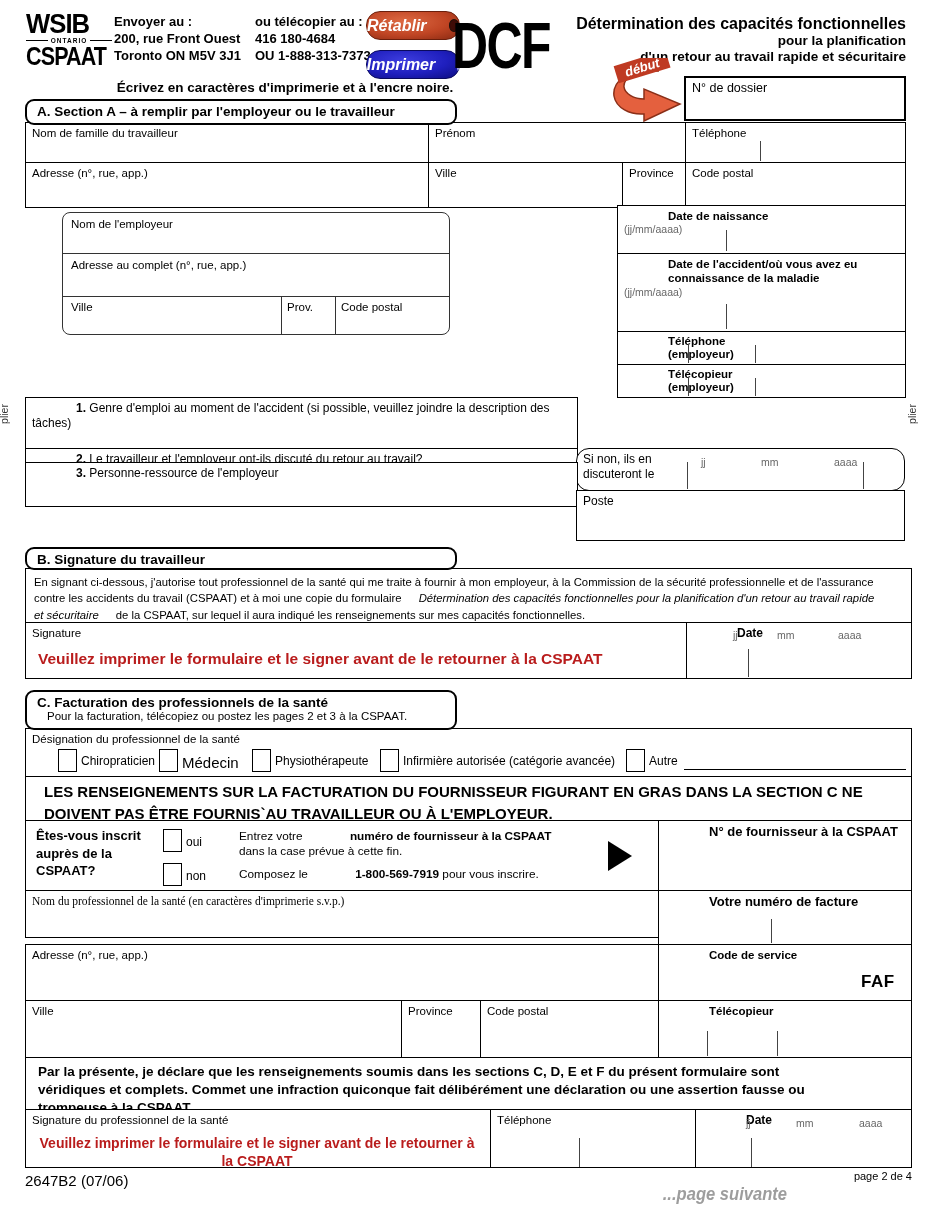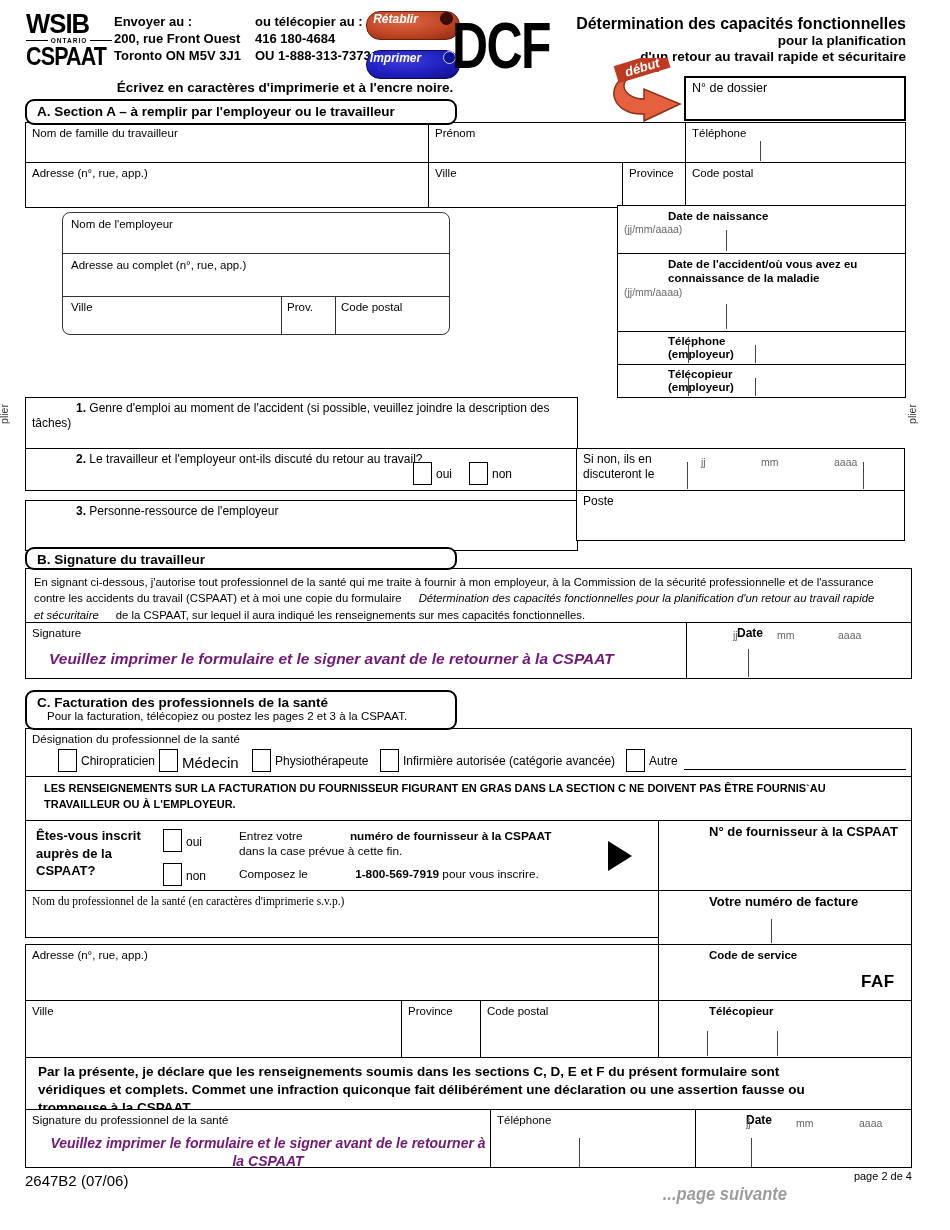--- a/index.html
+++ b/index.html
@@ -7,25 +7,25 @@
         font-family:"Liberation Sans","DejaVu Sans",sans-serif;color:#000;}
   .abs{position:absolute;box-sizing:border-box;}
   .cell{position:absolute;box-sizing:border-box;border:1.7px solid #000;background:#fff;
         padding:3px 6px;font-size:11.5px;line-height:1.25;}
   .tab{position:absolute;box-sizing:border-box;border:2px solid #000;border-radius:9px;
        background:#fff;z-index:3;padding:3px 10px;font-weight:bold;}
   .bold{font-weight:bold;padding-left:44px;}
   .ital{font-style:italic;}
   .gray{color:#666;}
   .sm{font-size:10.5px;}
-  .red{color:#701a75;font-weight:bold;font-style:italic;margin-left:11px;}
+  .red{color:#b91c1c;font-weight:bold;}
   .tick{position:absolute;width:0;border-left:1.5px solid #444;}
   .cb{position:absolute;width:17px;height:21px;border:1.7px solid #000;background:#fff;}
   .pill{position:absolute;width:92px;height:27px;border-radius:14px;color:#fff;
-        font-style:italic;font-weight:bold;font-size:12px;display:flex;align-items:flex-start;
+        font-style:italic;font-weight:bold;font-size:16px;display:flex;align-items:center;
         justify-content:center;gap:22px;cursor:pointer;}
   .pill .dot{width:11px;height:11px;border-radius:50%;}
   .pill-reset{background:radial-gradient(ellipse at 40% 35%,#dd6a43 0%,#c04524 55%,#8a2a12 100%);border:1px solid #6b1f0c;}
   .pill-reset .dot{background:#3f0b06;border:1.5px solid #20100a;}
   .pill-print{background:radial-gradient(ellipse at 40% 35%,#3d3dde 0%,#1f1fbe 55%,#0d0d80 100%);border:1px solid #0a0a5e;}
   .pill-print .dot{background:#101095;border:1.5px solid #c8d4f2;}
   .logo{position:absolute;left:26px;top:12px;width:86px;}
   .logo-top{font-size:27px;font-weight:900;letter-spacing:-1px;transform:scaleX(.95);transform-origin:left;line-height:.9;}
   .logo-mid{display:flex;align-items:center;gap:3px;font-size:6.5px;font-weight:bold;letter-spacing:1px;margin:1px 0;}
   .logo-mid .line{flex:1;border-top:1.5px solid #000;}
@@ -174,31 +174,31 @@
   </div>
 
   <div class="cell" style="left:25px;top:448px;width:553px;height:43px;font-size:12px;">
     <span class="bold">2.</span>
     <span>Le travailleur et l'employeur ont-ils discuté du retour au travail?</span>
     <span class="cb" style="left:387px;top:13px;"></span>
     <span class="abs" style="left:410px;top:18px;font-size:12px;">oui</span>
     <span class="cb" style="left:443px;top:13px;"></span>
     <span class="abs" style="left:466px;top:18px;font-size:12px;">non</span>
   </div>
-  <div class="cell" style="left:576px;top:448px;width:329px;height:43px;font-size:12px;">
+  <div class="cell" style="left:576px;top:448px;width:329px;height:43px;font-size:12px;border-radius:13px;">
     <div>Si non, ils en</div>
     <div>discuteront le</div>
     <span class="abs gray sm" style="left:124px;top:7px;">jj</span>
     <span class="abs gray sm" style="left:184px;top:7px;">mm</span>
     <span class="abs gray sm" style="left:257px;top:7px;">aaaa</span>
     <span class="tick" style="left:110px;top:13px;height:27px;"></span>
     <span class="tick" style="left:286px;top:13px;height:27px;"></span>
   </div>
 
-  <div class="cell" style="left:25px;top:500px;width:553px;height:51px;font-size:12px;">
+  <div class="cell" style="left:25px;top:462px;width:553px;height:45px;font-size:12px;">
     <span class="bold">3.</span>
     <span>Personne-ressource de l'employeur</span>
   </div>
   <div class="cell" style="left:576px;top:490px;width:329px;height:51px;font-size:12px;">
     <span>Poste</span>
   </div>
 
   <div class="tab" style="left:25px;top:547px;width:432px;height:23px;font-size:13.5px;">B. Signature du travailleur</div>
 
   <div class="cell" style="left:25px;top:568px;width:887px;height:55px;font-size:11.3px;line-height:1.45;padding:5px 36px 3px 8px;">
@@ -232,21 +232,21 @@
     <span class="abs" style="left:156px;top:25px;font-size:15px;">Médecin</span>
     <span class="cb" style="left:226px;top:20px;"></span>
     <span class="abs" style="left:249px;top:25px;font-size:12px;">Physiothérapeute</span>
     <span class="cb" style="left:354px;top:20px;"></span>
     <span class="abs" style="left:377px;top:25px;font-size:12px;">Infirmière autorisée (catégorie avancée)</span>
     <span class="cb" style="left:600px;top:20px;"></span>
     <span class="abs" style="left:623px;top:25px;font-size:12px;">Autre</span>
     <span class="autre-line" style="left:658px;top:40px;width:222px;"></span>
   </div>
 
-  <div class="cell" style="left:25px;top:776px;width:887px;height:45px;font-size:11px;font-weight:bold;line-height:1.45;padding:4px 30px 3px 18px;">LES RENSEIGNEMENTS SUR LA FACTURATION DU FOURNISSEUR FIGURANT EN GRAS DANS LA SECTION C NE DOIVENT PAS ÊTRE FOURNIS`AU TRAVAILLEUR OU À L'EMPLOYEUR.</div>
+  <div class="cell" style="left:25px;top:776px;width:887px;height:45px;font-size:15px;font-weight:bold;line-height:1.45;padding:4px 30px 3px 18px;">LES RENSEIGNEMENTS SUR LA FACTURATION DU FOURNISSEUR FIGURANT EN GRAS DANS LA SECTION C NE DOIVENT PAS ÊTRE FOURNIS`AU TRAVAILLEUR OU À L'EMPLOYEUR.</div>
 
   <div class="cell" style="left:25px;top:820px;width:634px;height:71px;">
     <div class="abs" style="left:10px;top:6px;font-size:13px;font-weight:bold;line-height:1.35;">
       <div>Êtes-vous inscrit</div>
       <div>auprès de la</div>
       <div>CSPAAT?</div>
     </div>
     <span class="cb" style="left:137px;top:8px;"></span>
     <span class="abs" style="left:160px;top:14px;font-size:12px;">oui</span>
     <div class="abs" style="left:213px;top:8px;width:340px;font-size:11.8px;line-height:1.3;">

